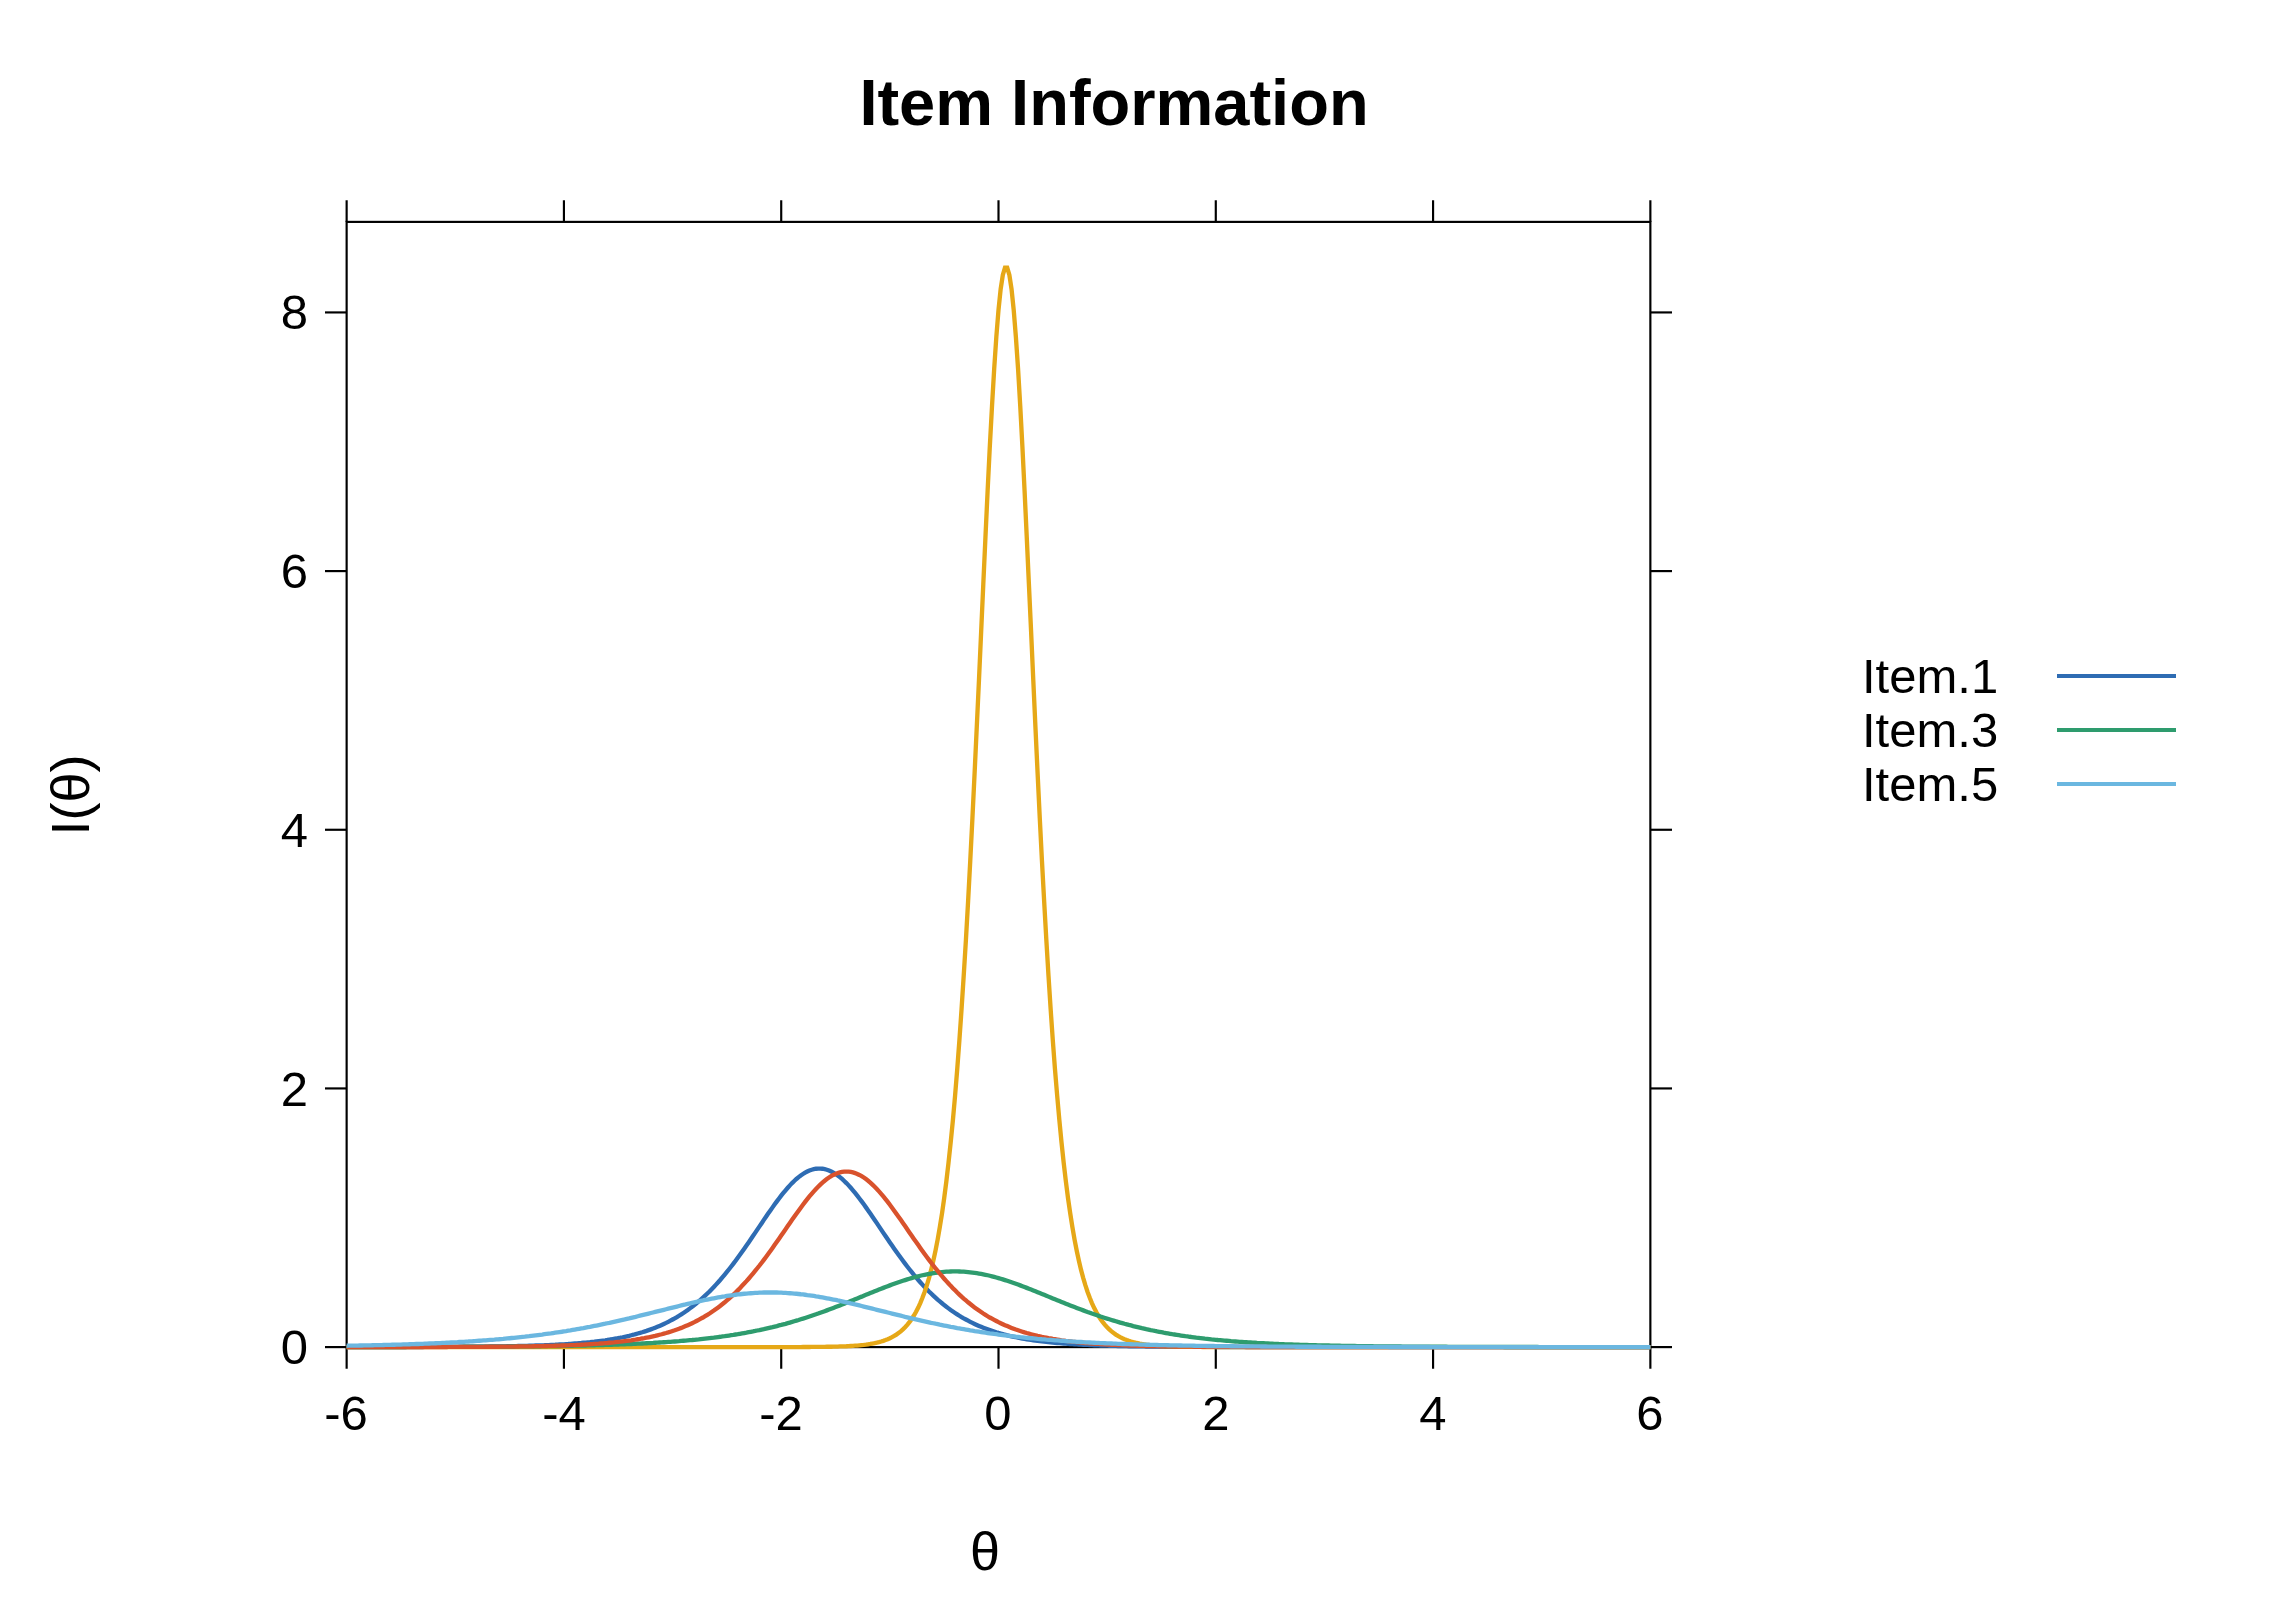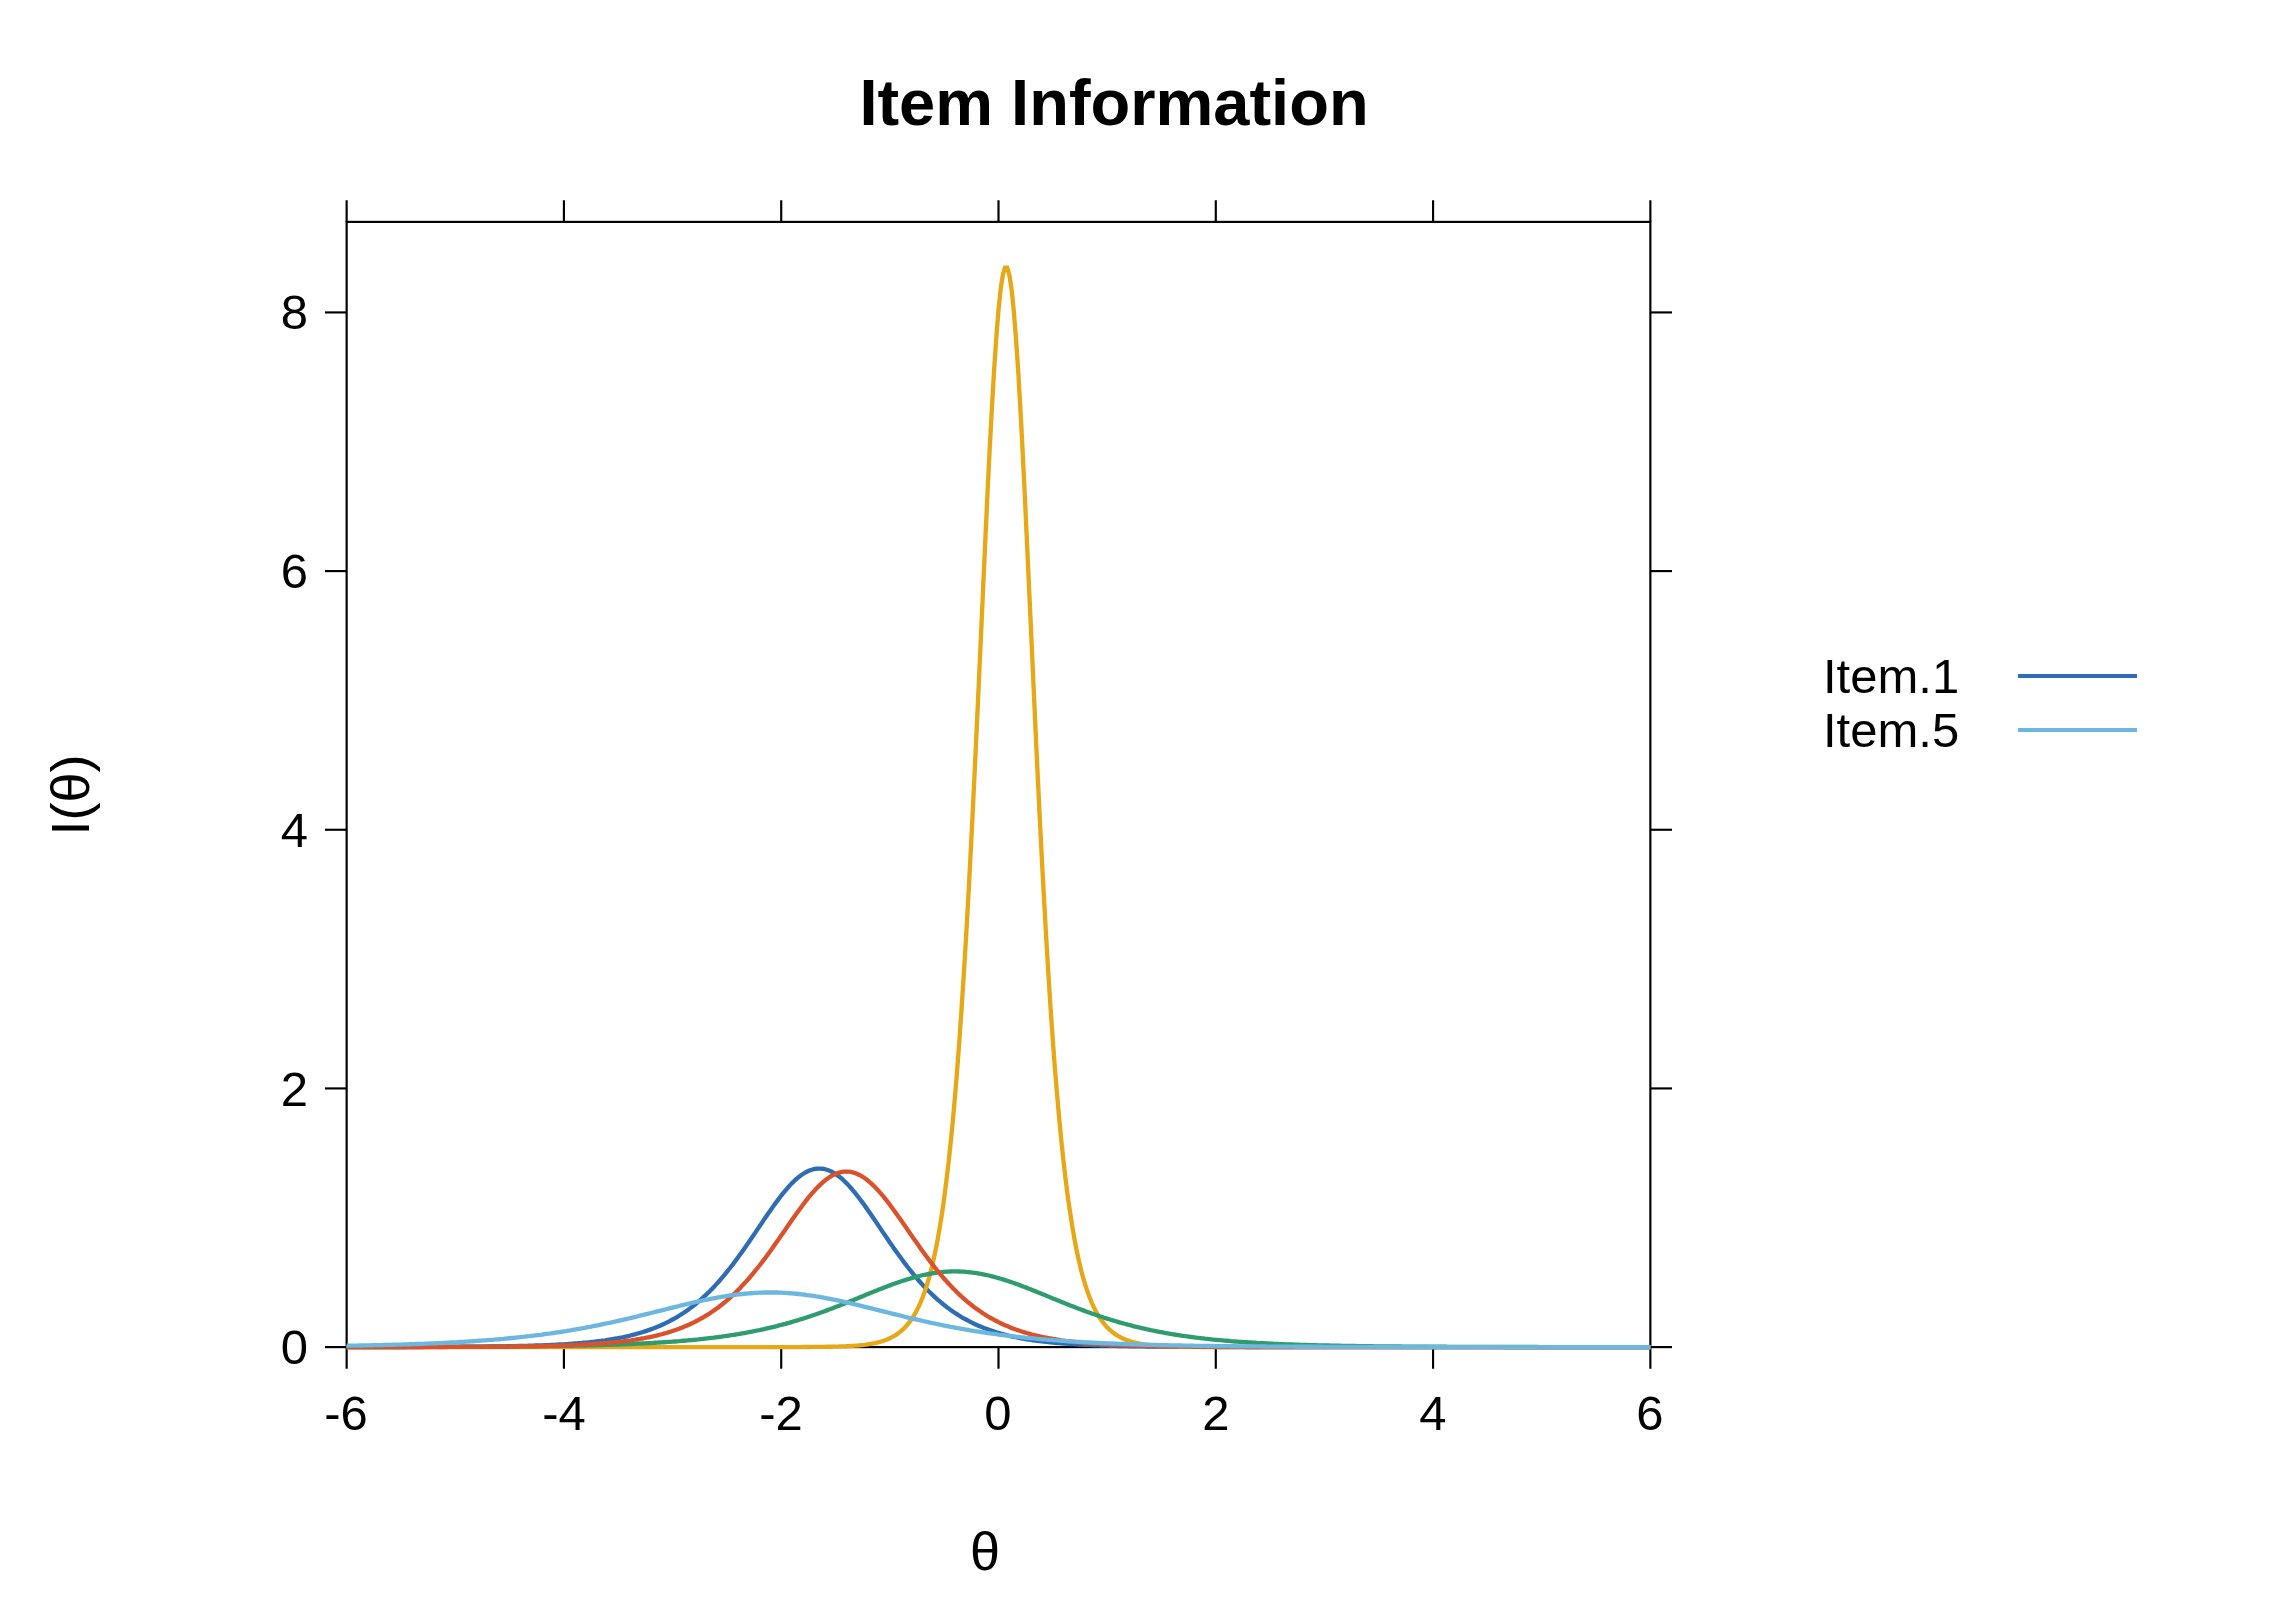--- a/index.html
+++ b/index.html
@@ -4,21 +4,21 @@
 <style>
   html,body{margin:0;padding:0;background:#fff;font-family:Helvetica,Arial,sans-serif;}
   .page{width:2273px;height:1623px;position:relative;background:#fff;}
   .title{position:absolute;left:0;width:2228px;top:65px;text-align:center;font-weight:bold;font-size:65px;}
   .ylab{position:absolute;left:70px;top:795px;transform:translate(-50%,-50%) rotate(-90deg);font-size:54px;}
   .xlab{position:absolute;left:985px;top:1520px;transform:translateX(-50%);font-size:54px;}
   .plotwrap{position:absolute;left:325px;top:200px;width:1347px;height:1169px;}
   svg{display:block;}
   .legend{position:absolute;left:1823px;top:649px;font-size:49px;}
   .legend-row{display:flex;align-items:center;height:54px;}
-  .legend-label{width:173px;}
+  .legend-label{width:173px;margin-left:39px;}
   .legend-swatch{width:119px;height:3.2px;margin-left:21.6px;}
 </style>
 </head>
 <body>
 
 <div class="page">
   <div class="title">Item Information</div>
   <div class="ylab">I(θ)</div>
   <div class="xlab">θ</div>
 
@@ -56,20 +56,24 @@
         <path d="M40.0 2117.5 L44.0 2117.4 L48.0 2117.4 L52.0 2117.3 L56.1 2117.2 L60.1 2117.2 L64.1 2117.1 L68.1 2117.0 L72.1 2116.9 L76.1 2116.8 L80.2 2116.8 L84.2 2116.7 L88.2 2116.6 L92.2 2116.5 L96.2 2116.4 L100.2 2116.3 L104.3 2116.2 L108.3 2116.1 L112.3 2116.0 L116.3 2115.9 L120.3 2115.8 L124.3 2115.7 L128.4 2115.6 L132.4 2115.5 L136.4 2115.4 L140.4 2115.3 L144.4 2115.1 L148.5 2115.0 L152.5 2114.9 L156.5 2114.7 L160.5 2114.6 L164.5 2114.5 L168.5 2114.3 L172.6 2114.2 L176.6 2114.0 L180.6 2113.9 L184.6 2113.7 L188.6 2113.6 L192.6 2113.4 L196.7 2113.2 L200.7 2113.1 L204.7 2112.9 L208.7 2112.7 L212.7 2112.5 L216.7 2112.3 L220.8 2112.1 L224.8 2111.9 L228.8 2111.7 L232.8 2111.5 L236.8 2111.3 L240.8 2111.1 L244.8 2110.9 L248.9 2110.6 L252.9 2110.4 L256.9 2110.2 L260.9 2109.9 L264.9 2109.7 L268.9 2109.4 L273.0 2109.2 L277.0 2108.9 L281.0 2108.6 L285.0 2108.3 L289.0 2108.0 L293.0 2107.7 L297.1 2107.4 L301.1 2107.1 L305.1 2106.8 L309.1 2106.5 L313.1 2106.2 L317.1 2105.8 L321.2 2105.5 L325.2 2105.1 L329.2 2104.8 L333.2 2104.4 L337.2 2104.0 L341.3 2103.6 L345.3 2103.2 L349.3 2102.8 L353.3 2102.4 L357.3 2102.0 L361.3 2101.6 L365.4 2101.1 L369.4 2100.7 L373.4 2100.2 L377.4 2099.8 L381.4 2099.3 L385.4 2098.8 L389.5 2098.3 L393.5 2097.8 L397.5 2097.3 L401.5 2096.8 L405.5 2096.2 L409.5 2095.7 L413.6 2095.1 L417.6 2094.6 L421.6 2094.0 L425.6 2093.4 L429.6 2092.8 L433.6 2092.2 L437.7 2091.6 L441.7 2090.9 L445.7 2090.3 L449.7 2089.6 L453.7 2089.0 L457.7 2088.3 L461.8 2087.6 L465.8 2086.9 L469.8 2086.2 L473.8 2085.5 L477.8 2084.8 L481.8 2084.0 L485.9 2083.2 L489.9 2082.5 L493.9 2081.7 L497.9 2080.9 L501.9 2080.1 L505.9 2079.3 L509.9 2078.5 L514.0 2077.6 L518.0 2076.8 L522.0 2075.9 L526.0 2075.1 L530.0 2074.2 L534.0 2073.3 L538.1 2072.4 L542.1 2071.5 L546.1 2070.6 L550.1 2069.7 L554.1 2068.8 L558.1 2067.8 L562.2 2066.9 L566.2 2065.9 L570.2 2064.9 L574.2 2064.0 L578.2 2063.0 L582.3 2062.0 L586.3 2061.0 L590.3 2060.0 L594.3 2059.0 L598.3 2058.0 L602.3 2057.0 L606.4 2056.0 L610.4 2055.0 L614.4 2054.0 L618.4 2053.0 L622.4 2052.0 L626.4 2051.0 L630.5 2050.0 L634.5 2049.0 L638.5 2048.0 L642.5 2047.0 L646.5 2046.0 L650.5 2045.0 L654.5 2044.0 L658.6 2043.0 L662.6 2042.0 L666.6 2041.1 L670.6 2040.1 L674.6 2039.2 L678.6 2038.2 L682.7 2037.3 L686.7 2036.4 L690.7 2035.5 L694.7 2034.6 L698.7 2033.8 L702.7 2032.9 L706.8 2032.1 L710.8 2031.3 L714.8 2030.5 L718.8 2029.7 L722.8 2028.9 L726.8 2028.2 L730.9 2027.5 L734.9 2026.8 L738.9 2026.2 L742.9 2025.5 L746.9 2024.9 L750.9 2024.3 L755.0 2023.8 L759.0 2023.2 L763.0 2022.7 L767.0 2022.3 L771.0 2021.8 L775.0 2021.4 L779.1 2021.0 L783.1 2020.7 L787.1 2020.4 L791.1 2020.1 L795.1 2019.8 L799.1 2019.6 L803.2 2019.4 L807.2 2019.3 L811.2 2019.1 L815.2 2019.1 L819.2 2019.0 L823.3 2019.0 L827.3 2019.0 L831.3 2019.1 L835.3 2019.1 L839.3 2019.3 L843.3 2019.4 L847.3 2019.6 L851.4 2019.8 L855.4 2020.1 L859.4 2020.4 L863.4 2020.7 L867.4 2021.0 L871.4 2021.4 L875.5 2021.8 L879.5 2022.3 L883.5 2022.7 L887.5 2023.2 L891.5 2023.8 L895.5 2024.3 L899.6 2024.9 L903.6 2025.5 L907.6 2026.2 L911.6 2026.8 L915.6 2027.5 L919.6 2028.2 L923.7 2028.9 L927.7 2029.7 L931.7 2030.5 L935.7 2031.3 L939.7 2032.1 L943.8 2032.9 L947.8 2033.8 L951.8 2034.6 L955.8 2035.5 L959.8 2036.4 L963.8 2037.3 L967.9 2038.2 L971.9 2039.2 L975.9 2040.1 L979.9 2041.1 L983.9 2042.0 L987.9 2043.0 L992.0 2044.0 L996.0 2045.0 L1000.0 2046.0 L1004.0 2047.0 L1008.0 2048.0 L1012.0 2049.0 L1016.1 2050.0 L1020.1 2051.0 L1024.1 2052.0 L1028.1 2053.0 L1032.1 2054.0 L1036.1 2055.0 L1040.2 2056.0 L1044.2 2057.0 L1048.2 2058.0 L1052.2 2059.0 L1056.2 2060.0 L1060.2 2061.0 L1064.3 2062.0 L1068.3 2063.0 L1072.3 2064.0 L1076.3 2064.9 L1080.3 2065.9 L1084.3 2066.9 L1088.3 2067.8 L1092.4 2068.8 L1096.4 2069.7 L1100.4 2070.6 L1104.4 2071.5 L1108.4 2072.4 L1112.5 2073.3 L1116.5 2074.2 L1120.5 2075.1 L1124.5 2075.9 L1128.5 2076.8 L1132.5 2077.6 L1136.5 2078.5 L1140.6 2079.3 L1144.6 2080.1 L1148.6 2080.9 L1152.6 2081.7 L1156.6 2082.5 L1160.7 2083.2 L1164.7 2084.0 L1168.7 2084.8 L1172.7 2085.5 L1176.7 2086.2 L1180.7 2086.9 L1184.8 2087.6 L1188.8 2088.3 L1192.8 2089.0 L1196.8 2089.6 L1200.8 2090.3 L1204.8 2090.9 L1208.9 2091.6 L1212.9 2092.2 L1216.9 2092.8 L1220.9 2093.4 L1224.9 2094.0 L1228.9 2094.6 L1233.0 2095.1 L1237.0 2095.7 L1241.0 2096.2 L1245.0 2096.8 L1249.0 2097.3 L1253.0 2097.8 L1257.0 2098.3 L1261.1 2098.8 L1265.1 2099.3 L1269.1 2099.8 L1273.1 2100.2 L1277.1 2100.7 L1281.2 2101.1 L1285.2 2101.6 L1289.2 2102.0 L1293.2 2102.4 L1297.2 2102.8 L1301.2 2103.2 L1305.3 2103.6 L1309.3 2104.0 L1313.3 2104.4 L1317.3 2104.8 L1321.3 2105.1 L1325.3 2105.5 L1329.4 2105.8 L1333.4 2106.2 L1337.4 2106.5 L1341.4 2106.8 L1345.4 2107.1 L1349.4 2107.4 L1353.5 2107.7 L1357.5 2108.0 L1361.5 2108.3 L1365.5 2108.6 L1369.5 2108.9 L1373.5 2109.2 L1377.6 2109.4 L1381.6 2109.7 L1385.6 2109.9 L1389.6 2110.2 L1393.6 2110.4 L1397.6 2110.6 L1401.7 2110.9 L1405.7 2111.1 L1409.7 2111.3 L1413.7 2111.5 L1417.7 2111.7 L1421.7 2111.9 L1425.8 2112.1 L1429.8 2112.3 L1433.8 2112.5 L1437.8 2112.7 L1441.8 2112.9 L1445.8 2113.1 L1449.8 2113.2 L1453.9 2113.4 L1457.9 2113.6 L1461.9 2113.7 L1465.9 2113.9 L1469.9 2114.0 L1474.0 2114.2 L1478.0 2114.3 L1482.0 2114.5 L1486.0 2114.6 L1490.0 2114.7 L1494.0 2114.9 L1498.0 2115.0 L1502.1 2115.1 L1506.1 2115.3 L1510.1 2115.4 L1514.1 2115.5 L1518.1 2115.6 L1522.2 2115.7 L1526.2 2115.8 L1530.2 2115.9 L1534.2 2116.0 L1538.2 2116.1 L1542.2 2116.2 L1546.3 2116.3 L1550.3 2116.4 L1554.3 2116.5 L1558.3 2116.6 L1562.3 2116.7 L1566.3 2116.8 L1570.3 2116.8 L1574.4 2116.9 L1578.4 2117.0 L1582.4 2117.1 L1586.4 2117.2 L1590.4 2117.2 L1594.5 2117.3 L1598.5 2117.4 L1602.5 2117.4 L1606.5 2117.5 L1610.5 2117.6 L1614.5 2117.6 L1618.5 2117.7 L1622.6 2117.7 L1626.6 2117.8 L1630.6 2117.9 L1634.6 2117.9 L1638.6 2118.0 L1642.7 2118.0 L1646.7 2118.1 L1650.7 2118.1 L1654.7 2118.2 L1658.7 2118.2 L1662.7 2118.3 L1666.7 2118.3 L1670.8 2118.3 L1674.8 2118.4 L1678.8 2118.4 L1682.8 2118.5 L1686.8 2118.5 L1690.9 2118.5 L1694.9 2118.6 L1698.9 2118.6 L1702.9 2118.6 L1706.9 2118.7 L1710.9 2118.7 L1714.9 2118.7 L1719.0 2118.8 L1723.0 2118.8 L1727.0 2118.8 L1731.0 2118.9 L1735.0 2118.9 L1739.1 2118.9 L1743.1 2119.0 L1747.1 2119.0 L1751.1 2119.0 L1755.1 2119.0 L1759.1 2119.1 L1763.1 2119.1 L1767.2 2119.1 L1771.2 2119.1 L1775.2 2119.2 L1779.2 2119.2 L1783.2 2119.2 L1787.3 2119.2 L1791.3 2119.2 L1795.3 2119.3 L1799.3 2119.3 L1803.3 2119.3 L1807.3 2119.3 L1811.3 2119.3 L1815.4 2119.3 L1819.4 2119.4 L1823.4 2119.4 L1827.4 2119.4 L1831.4 2119.4 L1835.5 2119.4 L1839.5 2119.4 L1843.5 2119.5 L1847.5 2119.5 L1851.5 2119.5 L1855.5 2119.5 L1859.5 2119.5 L1863.6 2119.5 L1867.6 2119.5 L1871.6 2119.5 L1875.6 2119.6 L1879.6 2119.6 L1883.7 2119.6 L1887.7 2119.6 L1891.7 2119.6 L1895.7 2119.6 L1899.7 2119.6 L1903.7 2119.6 L1907.8 2119.6 L1911.8 2119.6 L1915.8 2119.7 L1919.8 2119.7 L1923.8 2119.7 L1927.8 2119.7 L1931.9 2119.7 L1935.9 2119.7 L1939.9 2119.7 L1943.9 2119.7 L1947.9 2119.7 L1951.9 2119.7 L1955.9 2119.7 L1960.0 2119.7 L1964.0 2119.7 L1968.0 2119.8 L1972.0 2119.8 L1976.0 2119.8 L1980.1 2119.8 L1984.1 2119.8 L1988.1 2119.8 L1992.1 2119.8 L1996.1 2119.8 L2000.1 2119.8 L2004.1 2119.8 L2008.2 2119.8 L2012.2 2119.8 L2016.2 2119.8 L2020.2 2119.8 L2024.2 2119.8 L2028.3 2119.8 L2032.3 2119.8 L2036.3 2119.8 L2040.3 2119.8 L2044.3 2119.9 L2048.3 2119.9 L2052.3 2119.9 L2056.4 2119.9 L2060.4 2119.9 L2064.4 2119.9 L2068.4 2119.9 L2072.4 2119.9 L2076.5 2119.9 L2080.5 2119.9 L2084.5 2119.9 L2088.5 2119.9 L2092.5 2119.9 L2096.5 2119.9 L2100.6 2119.9 L2104.6 2119.9 L2108.6 2119.9 L2112.6 2119.9 L2116.6 2119.9 L2120.6 2119.9 L2124.7 2119.9 L2128.7 2119.9 L2132.7 2119.9 L2136.7 2119.9 L2140.7 2119.9 L2144.7 2119.9 L2148.8 2119.9 L2152.8 2119.9 L2156.8 2119.9 L2160.8 2119.9 L2164.8 2119.9 L2168.8 2119.9 L2172.8 2119.9 L2176.9 2119.9 L2180.9 2119.9 L2184.9 2119.9 L2188.9 2119.9 L2192.9 2119.9 L2196.9 2119.9 L2201.0 2119.9 L2205.0 2119.9 L2209.0 2119.9 L2213.0 2119.9 L2217.0 2120.0 L2221.0 2120.0 L2225.1 2120.0 L2229.1 2120.0 L2233.1 2120.0 L2237.1 2120.0 L2241.1 2120.0 L2245.2 2120.0 L2249.2 2120.0 L2253.2 2120.0 L2257.2 2120.0 L2261.2 2120.0 L2265.2 2120.0 L2269.3 2120.0 L2273.3 2120.0 L2277.3 2120.0 L2281.3 2120.0 L2285.3 2120.0 L2289.3 2120.0 L2293.3 2120.0 L2297.4 2120.0 L2301.4 2120.0 L2305.4 2120.0 L2309.4 2120.0 L2313.4 2120.0 L2317.4 2120.0 L2321.5 2120.0 L2325.5 2120.0 L2329.5 2120.0 L2333.5 2120.0 L2337.5 2120.0 L2341.6 2120.0 L2345.6 2120.0 L2349.6 2120.0 L2353.6 2120.0 L2357.6 2120.0 L2361.6 2120.0 L2365.7 2120.0 L2369.7 2120.0 L2373.7 2120.0 L2377.7 2120.0 L2381.7 2120.0 L2385.7 2120.0 L2389.8 2120.0 L2393.8 2120.0 L2397.8 2120.0 L2401.8 2120.0 L2405.8 2120.0 L2409.8 2120.0 L2413.8 2120.0 L2417.9 2120.0 L2421.9 2120.0 L2425.9 2120.0 L2429.9 2120.0 L2433.9 2120.0 L2437.9 2120.0 L2442.0 2120.0 L2446.0 2120.0 L2450.0 2120.0 " fill="none" stroke="#6BB7E0" stroke-width="8"></path>
       </svg>
   </div>
 
   <div class="legend" id="legend">
       <div class="legend-row">
         <div class="legend-label">Item.1</div>
         <div class="legend-swatch" style="background: rgb(46, 108, 179);"></div>
       </div>
       <div class="legend-row">
+        <div class="legend-label">Item.3</div>
+        <div class="legend-swatch" style="background: rgb(46, 156, 110);"></div>
+      </div>
+      <div class="legend-row">
         <div class="legend-label">Item.5</div>
         <div class="legend-swatch" style="background: rgb(107, 183, 224);"></div>
       </div>
     </div>
 <div style="position: absolute; font-size: 49px; left: 346px; top: 1385px; transform: translate(-50%, 0px);">-6</div>
     <div style="position: absolute; font-size: 49px; left: 564px; top: 1385px; transform: translate(-50%, 0px);">-4</div>
     <div style="position: absolute; font-size: 49px; left: 781px; top: 1385px; transform: translate(-50%, 0px);">-2</div>
     <div style="position: absolute; font-size: 49px; left: 998px; top: 1385px; transform: translate(-50%, 0px);">0</div>
     <div style="position: absolute; font-size: 49px; left: 1216px; top: 1385px; transform: translate(-50%, 0px);">2</div>
     <div style="position: absolute; font-size: 49px; left: 1433px; top: 1385px; transform: translate(-50%, 0px);">4</div>

